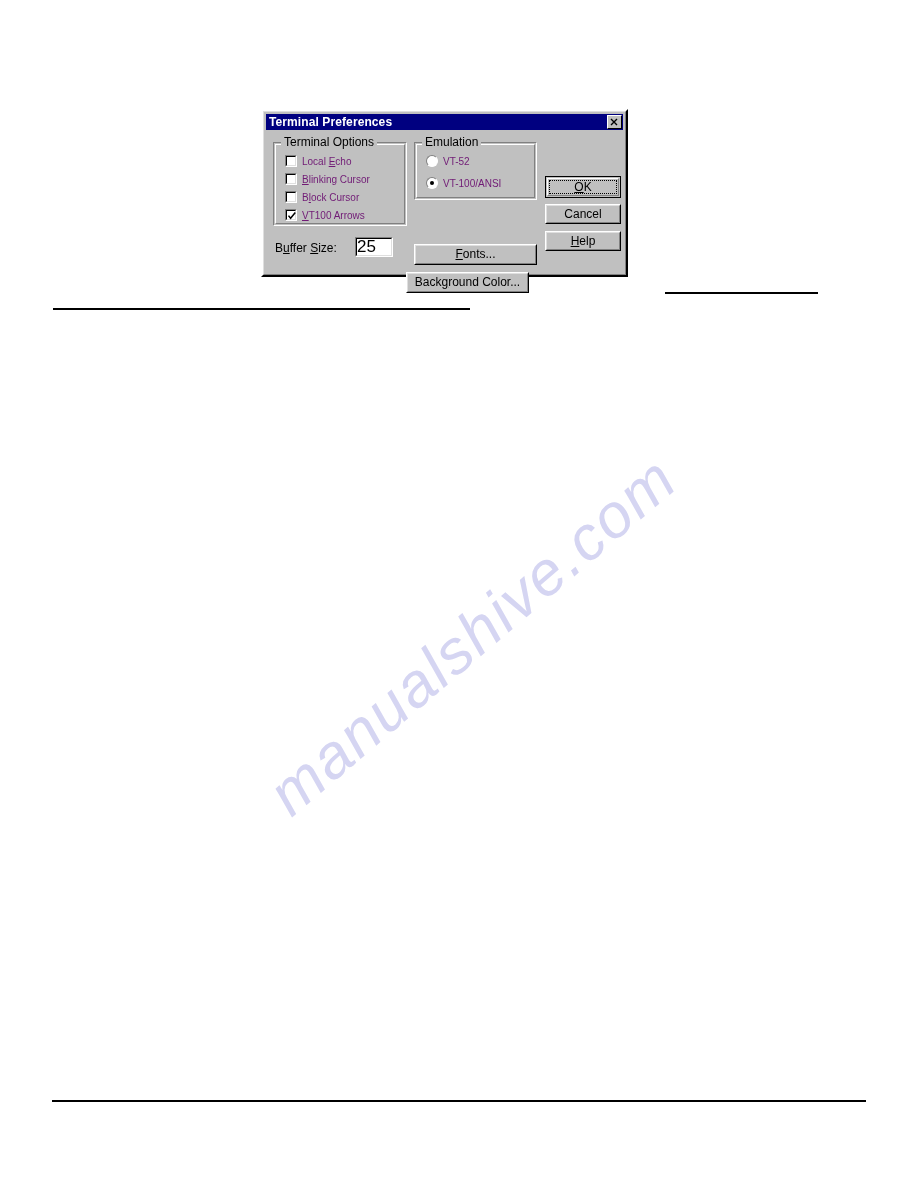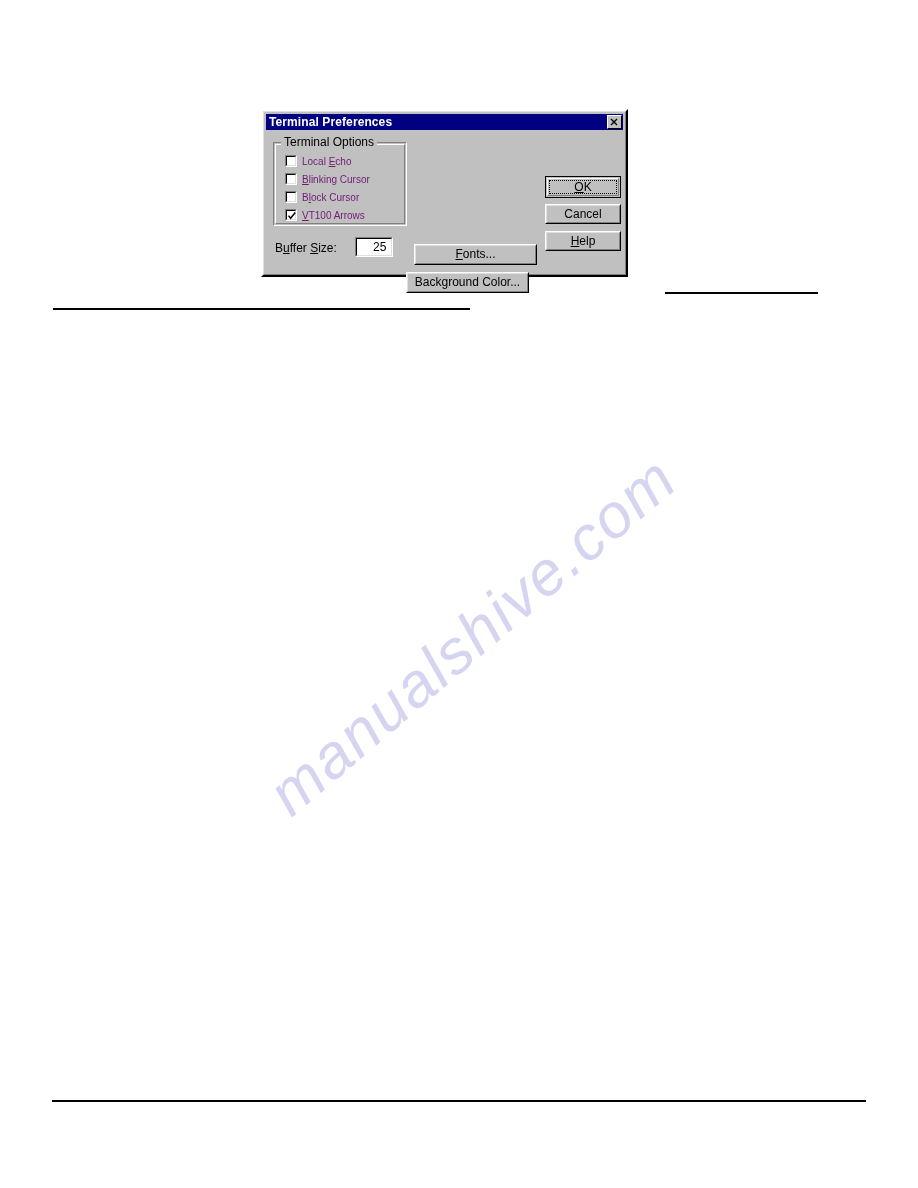--- a/index.html
+++ b/index.html
@@ -324,22 +324,22 @@
   #buffer-input .inner {
     position: absolute;
     left: 0; top: 0; right: 0; bottom: 0;
     border-top: 1px solid #000000;
     border-left: 1px solid #000000;
     border-right: 1px solid #dfdfdf;
     border-bottom: 1px solid #dfdfdf;
     box-sizing: border-box;
     display: flex;
     align-items: center;
-    padding-left: 16px;
-    font-size: 12px;
+    padding-left: 0;
+    font-size: 17px;
     color: #000000;
   }
 </style>
 </head>
 <body>
 
 <div id="watermark">manualshive.com</div>
 
 <div class="page-rule" id="rule-left"></div>
 <div class="page-rule" id="rule-right"></div>
@@ -379,20 +379,36 @@
       <div class="check-row" style="left:12px; top:72px;">
         <span class="checkbox">
           <svg width="10" height="10" viewBox="0 0 10 10" aria-hidden="true">
             <path d="M1.5 4.6 L3.6 7.2 L8.3 1.6" stroke="#000000" stroke-width="1.5" fill="none"></path>
           </svg>
         </span>
         <span class="opt-label"><u>V</u>T100 Arrows</span>
       </div>
     </div>
 
+    <div class="groupbox" id="group-emulation">
+      <div class="gb-frame"></div>
+      <div class="gb-label">Emulation</div>
+
+      <div class="radio-row" style="left:12px; top:18px;">
+        <span class="radio"></span>
+        <span class="opt-label">VT-52</span>
+      </div>
+
+      <div class="radio-row" style="left:12px; top:40px;">
+        <span class="radio">
+          <span class="dot"></span>
+        </span>
+        <span class="opt-label">VT-100/ANSI</span>
+      </div>
+    </div>
 
     <div id="buffer-label">B<u>u</u>ffer <u>S</u>ize:</div>
     <div id="buffer-input">
       <div class="inner">25</div>
     </div>
 
     <div class="btn" id="btn-ok">
       <span class="ok-face"></span>
       <span class="ok-focus"></span>
       <span class="btn-label"><u>O</u>K</span>

